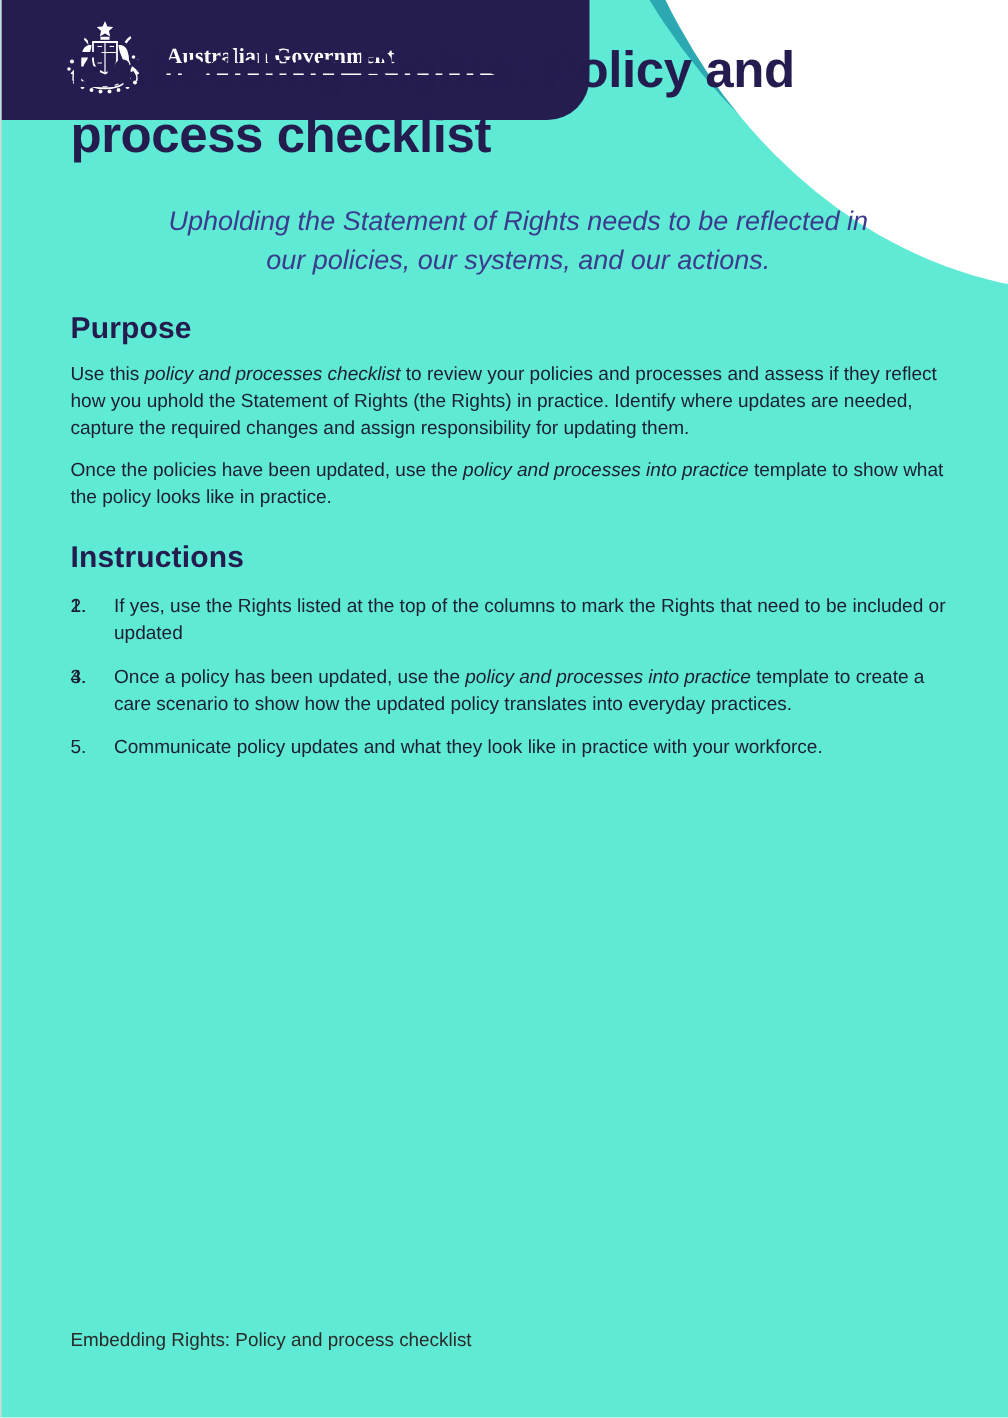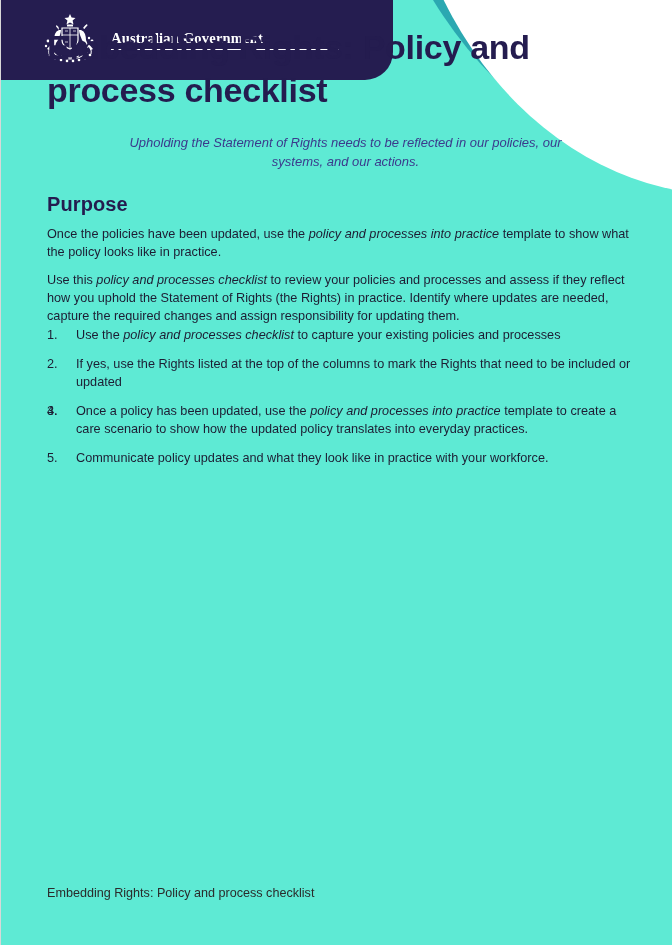--- a/index.html
+++ b/index.html
@@ -108,21 +108,21 @@
     font-weight: bold;
     color: #241c4f;
     letter-spacing: -0.3px;
     max-width: 520px;
   }
 
   .doc-subtitle {
     margin: 22px auto 0 auto;
     width: 470px;
     text-align: center;
-    font-size: 13px;
+    font-size: 18px;
     font-style: italic;
     line-height: 1.45;
     color: #3b3a8c;
   }
 
   h2.section-heading {
     margin: 22px 0 9px 0;
     font-size: 20px;
     font-weight: bold;
     color: #241c4f;
@@ -258,26 +258,27 @@
   </div>
 
   <div class="content">
 
     <h1 class="doc-title">Embedding Rights: Policy and process checklist</h1>
 
     <p class="doc-subtitle">Upholding the Statement of Rights needs to be reflected in our policies, our systems, and our actions.</p>
 
     <h2 class="section-heading">Purpose</h2>
     <div id="purpose-body">
+        <p class="body-text"><span>Use this </span><em>policy and processes checklist</em><span> to review your policies and processes and assess if they reflect how you uphold the Statement of Rights (the Rights) in practice. Identify where updates are needed, capture the required changes and assign responsibility for updating them.</span></p>
         <p class="body-text"><span>Once the policies have been updated, use the </span><em>policy and processes into practice</em><span> template to show what the policy looks like in practice.</span></p>
-        <p class="body-text"><span>Use this </span><em>policy and processes checklist</em><span> to review your policies and processes and assess if they reflect how you uphold the Statement of Rights (the Rights) in practice. Identify where updates are needed, capture the required changes and assign responsibility for updating them.</span></p>
       </div>
 
+    <h2 class="section-heading instructions-heading">Instructions</h2>
     <ol class="instr-list" id="instructions-list">
-        <li class="instr-item"><span class="instr-marker">1.</span><span><span>Use the </span><em>policy and processes checklist</em><span> to capture your existing policies and processes</span></span></li>
+        <li class="instr-item"><span class="instr-marker">1.</span></li>
         <li class="instr-item"><span class="instr-marker">2.</span><span><span>If yes, use the Rights listed at the top of the columns to mark the Rights that need to be included or updated</span></span></li>
         <li class="instr-item"><span class="instr-marker">3.</span></li>
         <li class="instr-item"><span class="instr-marker">4.</span><span><span>Once a policy has been updated, use the </span><em>policy and processes into practice</em><span> template to create a care scenario to show how the updated policy translates into everyday practices.</span></span></li>
         <li class="instr-item"><span class="instr-marker">5.</span><span><span>Communicate policy updates and what they look like in practice with your workforce.</span></span></li>
       </ol>
 
   </div>
 
   <div class="doc-footer">Embedding Rights: Policy and process checklist</div>
 

